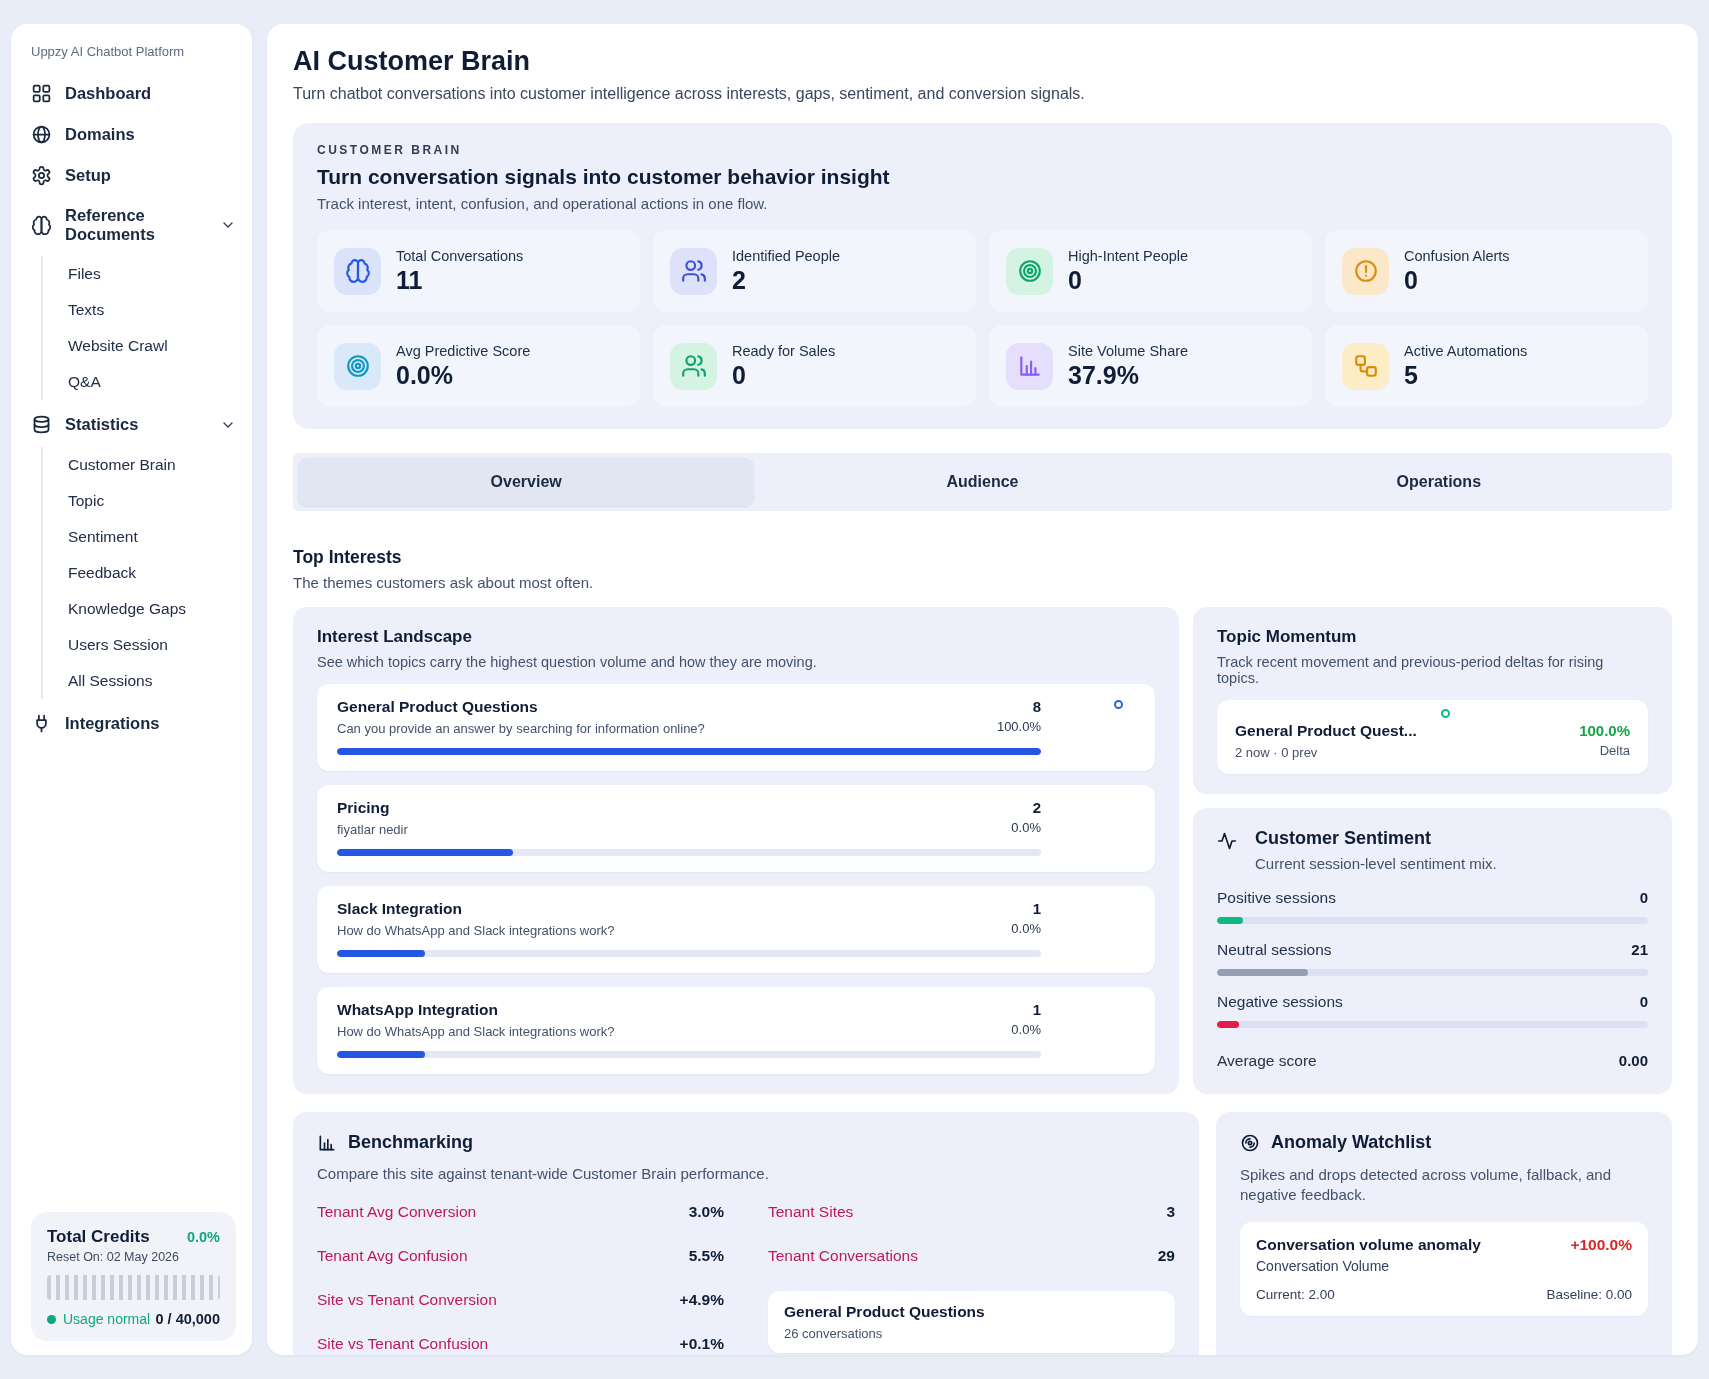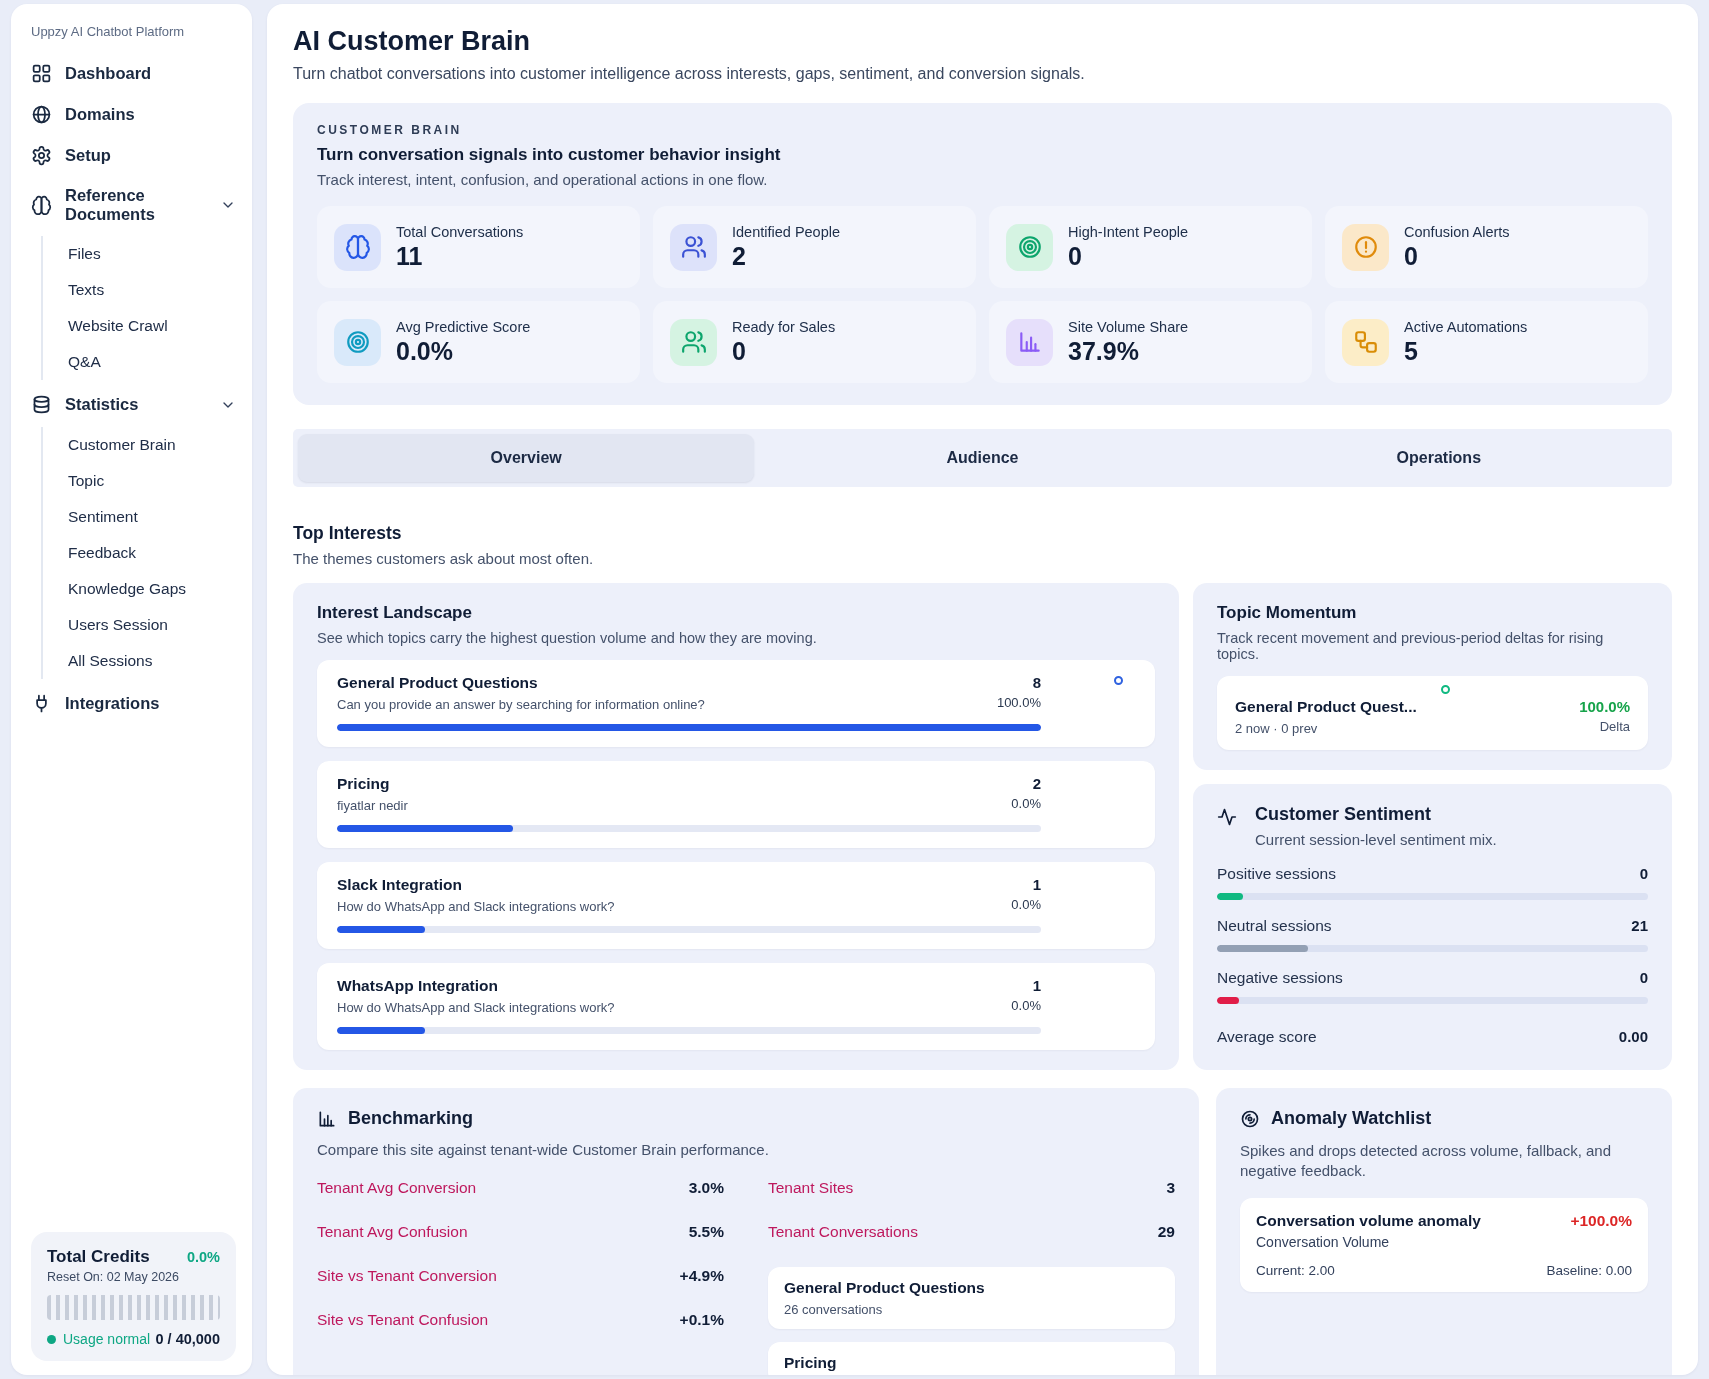--- a/index.html
+++ b/index.html
@@ -1,21 +1,21 @@
 <!DOCTYPE html>
 <html><head>
 <meta charset="utf-8">
 <style>
   * { margin:0; padding:0; box-sizing:border-box; }
   html,body { width:1709px; height:1379px; }
   body {
     font-family:"Liberation Sans","DejaVu Sans",sans-serif;
     background:#e9edf8; color:#16233c; overflow:hidden;
   }
-  .app { display:flex; gap:15px; padding:4px 11px; height:100%; }
+  .app { display:flex; gap:15px; padding:24px 11px; height:100%; }
 
   
   .sidebar {
     width:241px; flex:0 0 241px; background:#fff; border-radius:16px;
     box-shadow:0 1px 3px rgba(30,41,82,.06);
     padding:20px 16px 14px 20px; display:flex; flex-direction:column;
   }
   .brand { font-size:13px; color:#5d6b84; margin-bottom:14px; }
   .nav { flex:1; overflow:hidden; }
   .nav-item { display:flex; align-items:center; gap:13px; padding:10px 0; cursor:pointer; }
@@ -44,21 +44,21 @@
   
   .main {
     flex:1; background:#fff; border-radius:16px; box-shadow:0 1px 3px rgba(30,41,82,.06);
     padding:22px 26px 20px; overflow:hidden; display:flex; flex-direction:column;
   }
   .page-title { font-size:27px; font-weight:800; color:#101d36; }
   .page-sub { font-size:16px; color:#3a475f; margin-top:8px; }
 
   .hero { background:#edf0fa; border-radius:16px; padding:20px 24px 22px; margin-top:20px; }
   .eyebrow { font-size:12px; letter-spacing:2.5px; font-weight:700; color:#2e3c55; }
-  .hero-title { font-size:17px; font-weight:800; color:#101d36; margin-top:8px; }
+  .hero-title { font-size:21px; font-weight:800; color:#101d36; margin-top:8px; }
   .hero-sub { font-size:15px; color:#44516a; margin-top:6px; }
   .stats-grid { display:grid; grid-template-columns:repeat(4,1fr); gap:13px; margin-top:18px; }
   .stat-card {
     background:#f3f5fc; border-radius:14px; padding:14px 17px;
     display:flex; align-items:center; gap:15px; min-height:82px;
   }
   .stat-icon { width:47px; height:47px; border-radius:13px; display:flex; align-items:center; justify-content:center; flex:0 0 47px; }
   .stat-icon svg { width:26px; height:26px; }
   .ic-blue   { background:#dbe3fb; color:#2457e6; }
   .ic-indigo { background:#dde2fa; color:#3b52d4; }

